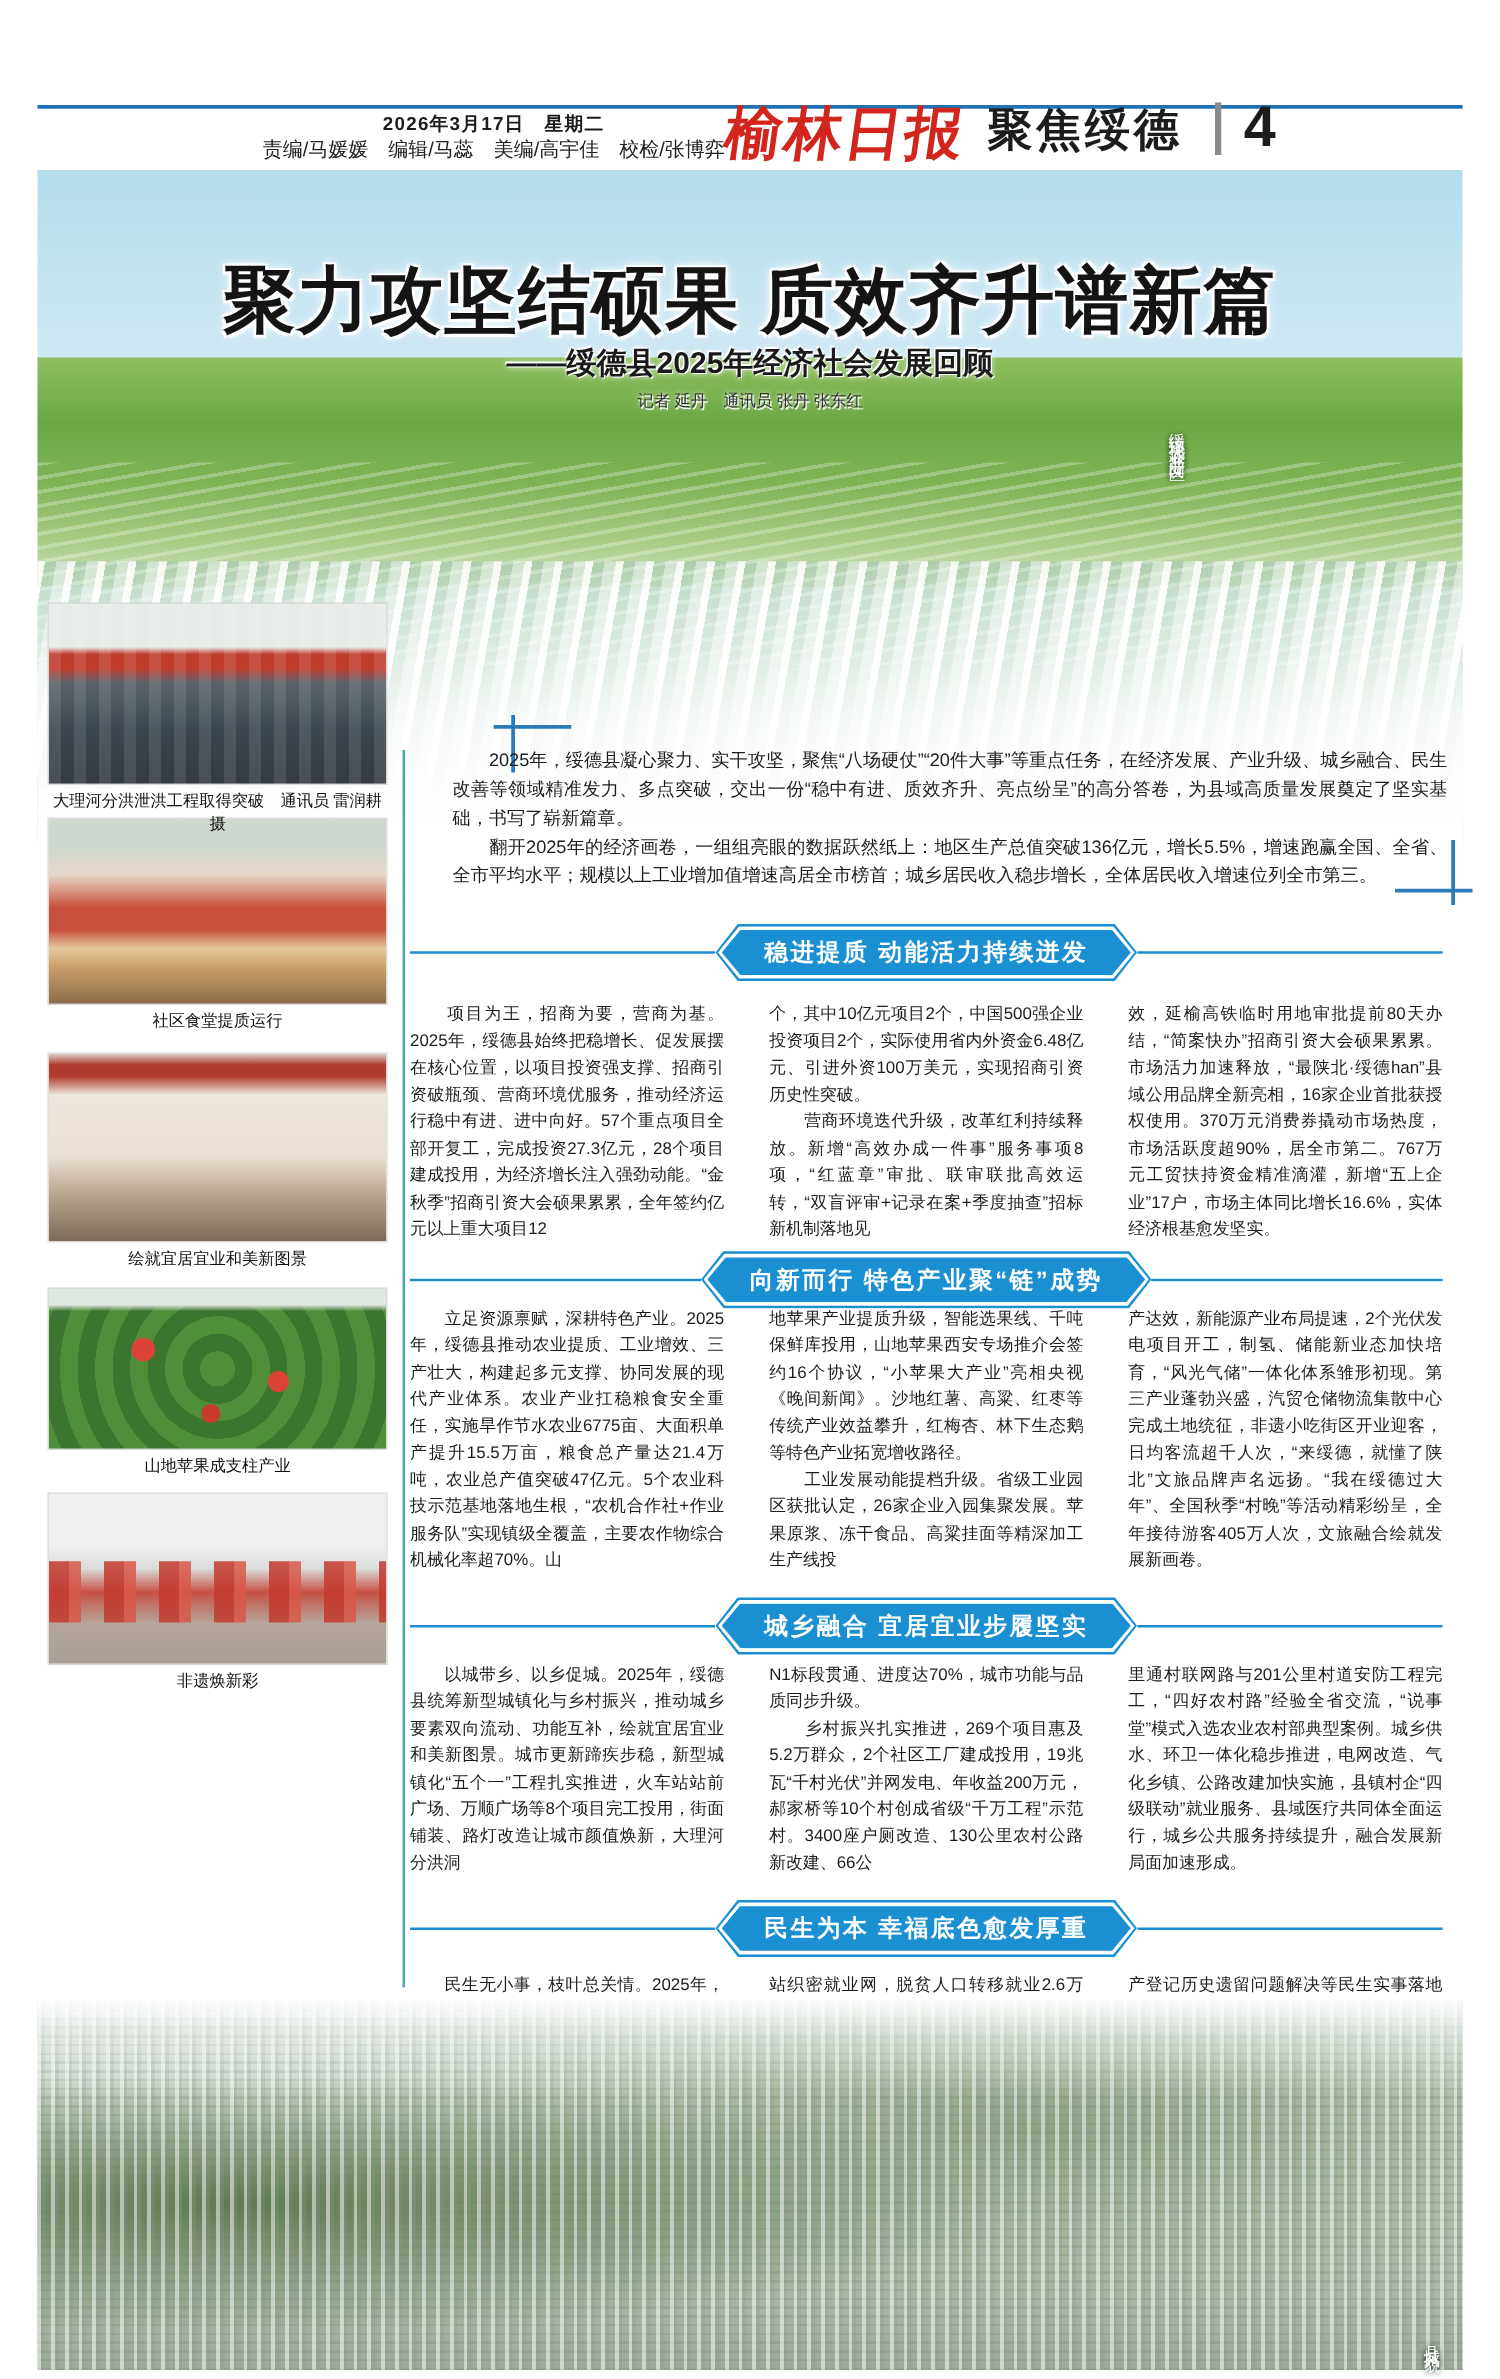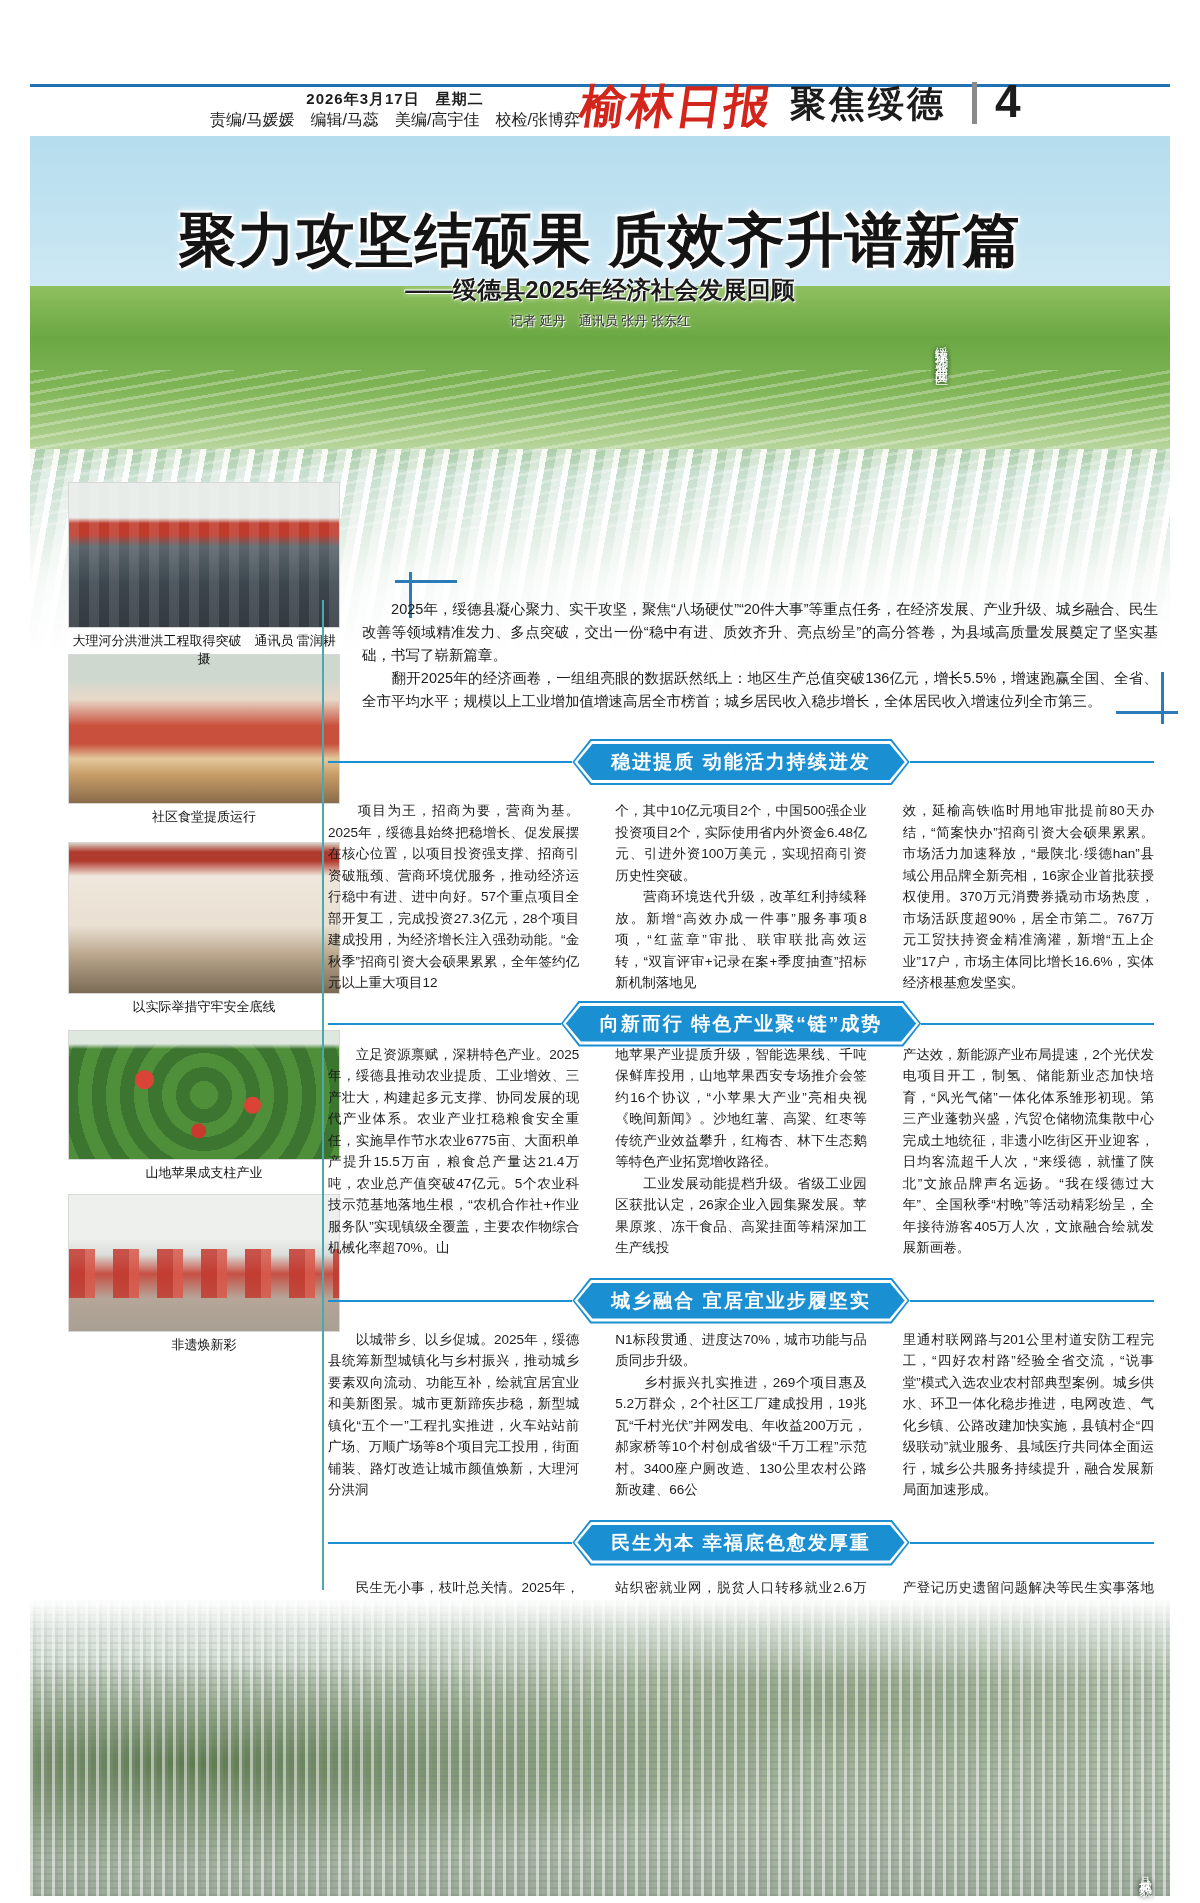--- a/index.html
+++ b/index.html
@@ -41,21 +41,21 @@
   .intro p{margin:0;}
   .brk{position:absolute;}
   .brk-tl{left:395px;top:572px;width:70px;height:50px;}
   .brk-tl .a{position:absolute;left:0;top:8px;width:62px;height:3px;background:#2b7bb9;}
   .brk-tl .b{position:absolute;left:14px;top:0;width:3px;height:46px;background:#2b7bb9;}
   .brk-br{left:1108px;top:668px;width:70px;height:56px;}
   .brk-br .a{position:absolute;right:0;bottom:10px;width:62px;height:3px;background:#2b7bb9;}
   .brk-br .b{position:absolute;right:14px;bottom:0;width:3px;height:52px;background:#2b7bb9;}
 
   
-  .photo-col{position:absolute;left:38px;top:482px;width:272px;margin-left:30px;}
+  .photo-col{position:absolute;left:38px;top:482px;width:272px;}
   .photo-col figure{margin:0;}
   .ph{width:272px;border:1px solid #d8d8d8;box-sizing:border-box;}
   .photo-col figcaption{font-family:"Liberation Serif","DejaVu Serif",serif;font-size:13px;text-align:center;
     padding:4px 0 0 0;height:18px;color:#111;}
   .ph1{height:146px;background:
       repeating-linear-gradient(90deg, rgba(255,255,255,.10) 0 10px, rgba(0,0,0,0) 10px 20px),
       linear-gradient(180deg,#e8ece9 0%,#e8ece9 24%,#bf3c2d 28%,#bf3c2d 36%,#5a646a 44%,#3c464e 70%,#343a40 100%);}
   .ph2{height:150px;margin-top:4px;background:
       linear-gradient(180deg,#cfd8cf 0%,#cfd8cf 16%,#e8d9c8 30%,#c8503c 48%,#c8503c 60%,#e3c89c 70%,#caa06a 80%,#8a6b4a 100%);}
   .ph3{height:152px;margin-top:16px;background:
@@ -142,21 +142,21 @@
     <figure>
       <div class="ph ph1"></div>
       <figcaption>大理河分洪泄洪工程取得突破　通讯员 雷润耕 摄</figcaption>
     </figure>
     <figure>
       <div class="ph ph2"></div>
       <figcaption>社区食堂提质运行</figcaption>
     </figure>
     <figure>
       <div class="ph ph3"></div>
-      <figcaption>以实际举措守牢安全底线</figcaption>
+      <figcaption>绘就宜居宜业和美新图景</figcaption>
     </figure>
     <figure>
       <div class="ph ph4"></div>
       <figcaption>山地苹果成支柱产业</figcaption>
     </figure>
     <figure>
       <div class="ph ph5"></div>
       <figcaption>非遗焕新彩</figcaption>
     </figure>
   </aside>

